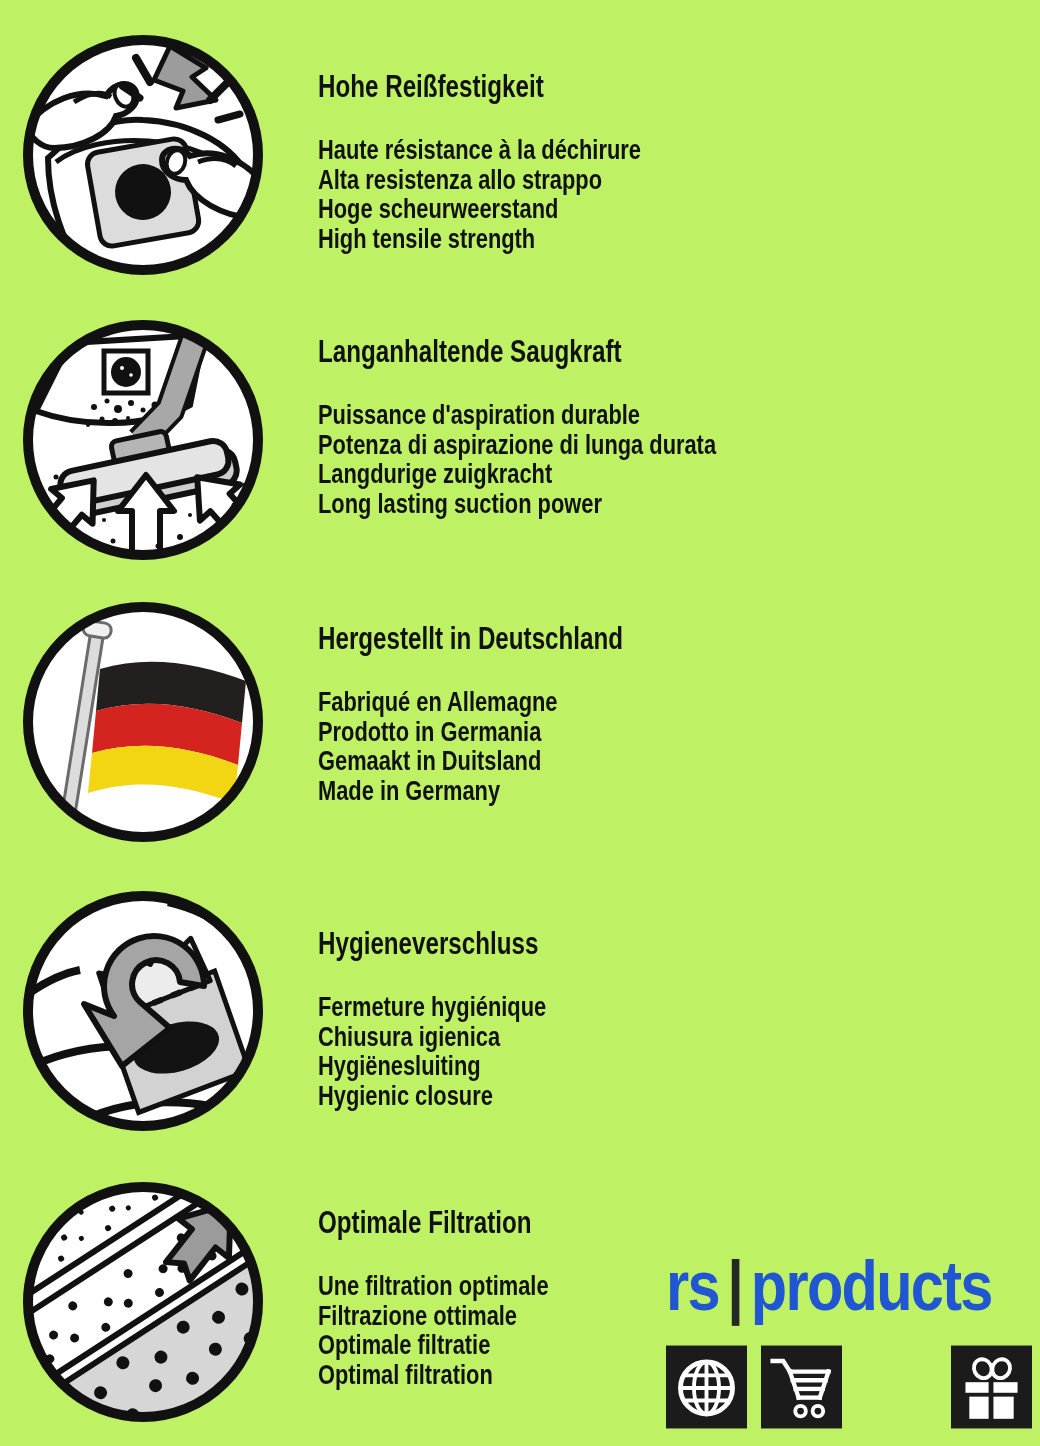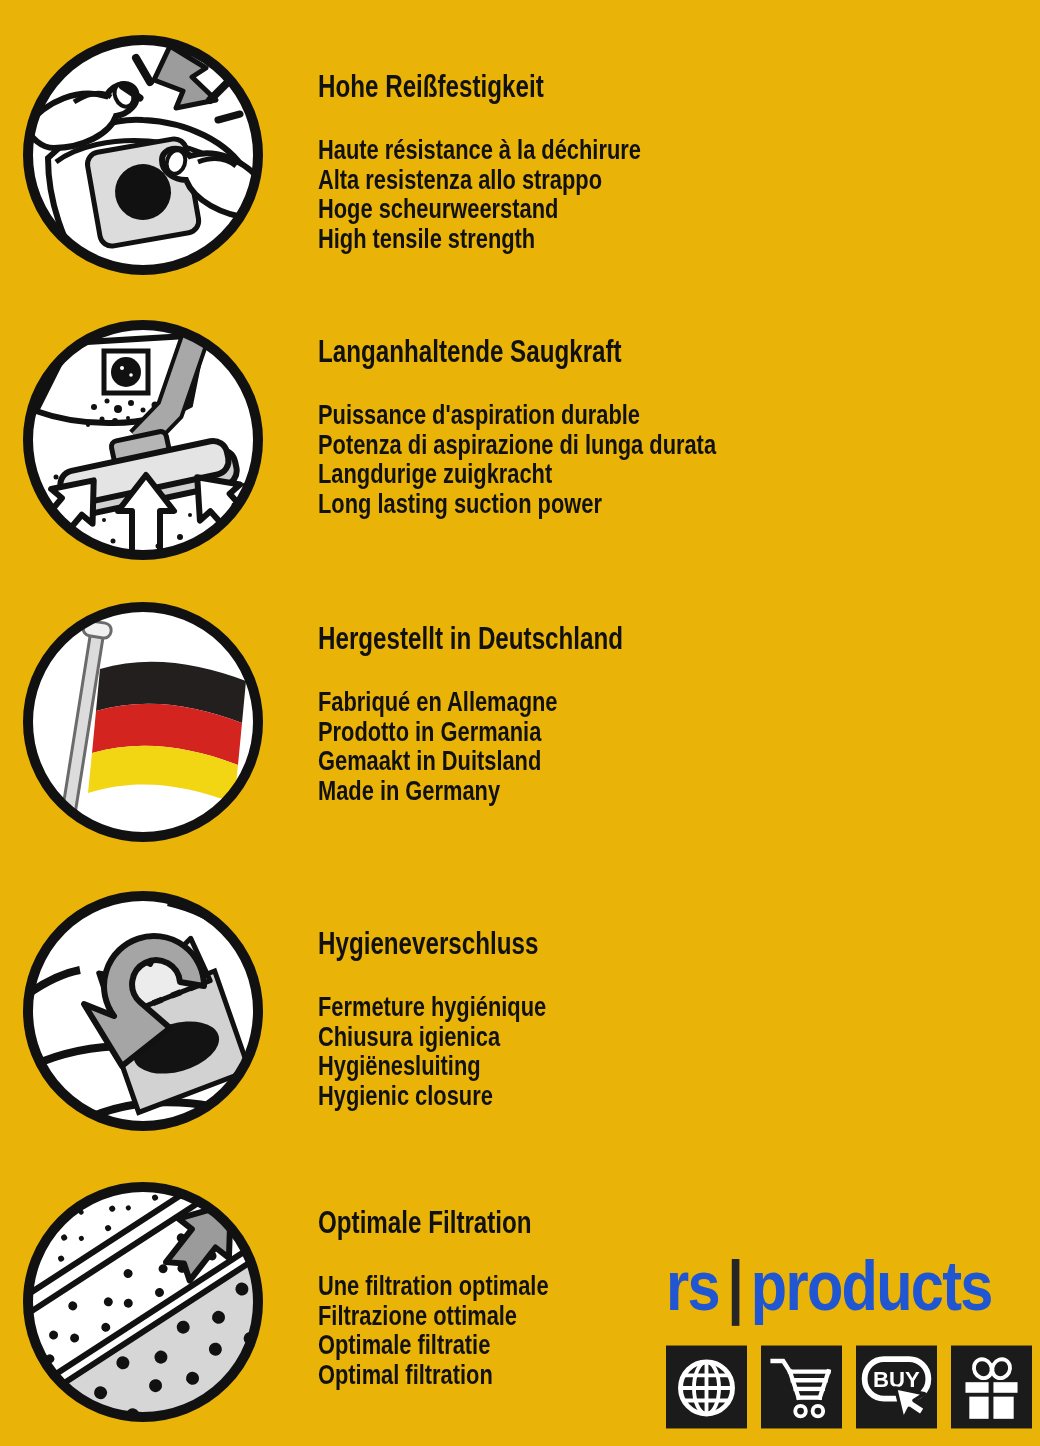--- a/index.html
+++ b/index.html
@@ -1,17 +1,17 @@
 <!DOCTYPE html>
 <html><head>
 <meta charset="utf-8">
 <style>
   html,body{margin:0;padding:0;background:#ffffff;}
   .page{
-    position:relative;width:1040px;height:1446px;background:#eab308;overflow:hidden;
+    position:relative;width:1040px;height:1446px;background:#bef264;overflow:hidden;
     font-family:"Liberation Sans","DejaVu Sans",sans-serif;color:#141414;
   }
   .feature-icon{position:absolute;left:18px;width:250px;height:250px;}
   .feature-text{
     position:absolute;left:318px;width:620px;
     transform:scaleX(0.78);transform-origin:0 0;white-space:nowrap;
   }
   .feature-title{font-weight:bold;font-size:31px;line-height:36px;color:#111;}
   .feature-lines{margin-top:30px;font-weight:bold;font-size:28px;line-height:29.5px;color:#111;}
   .brand-logo{
@@ -340,28 +340,20 @@
         <line x1="33" y1="36" x2="67" y2="36"></line>
         <line x1="36" y1="45" x2="64" y2="45"></line>
         <line x1="39" y1="54" x2="61" y2="54"></line>
         <line x1="30" y1="27" x2="39" y2="54"></line>
         <line x1="70" y1="27" x2="61" y2="54"></line>
         <circle cx="41" cy="68" r="5.5" stroke-width="4"></circle>
         <circle cx="59" cy="68" r="5.5" stroke-width="4"></circle>
       </g>
     </svg>
   </div>
-  <div class="shop-icon si-3">
-    <svg viewBox="0 0 84 86" width="81" height="84">
-      <rect width="84" height="86" fill="#1b1b1b"></rect>
-      <rect x="9" y="14" width="66" height="41" rx="20" fill="none" stroke="#fff" stroke-width="6"></rect>
-      <text x="42" y="43" text-anchor="middle" fill="#fff" font-family="Liberation Sans, DejaVu Sans, sans-serif" font-weight="bold" font-size="23">BUY</text>
-      <path d="M41,44 L49,77 L55,65 L67,73 L72,65 L60,57 L71,50 Z" fill="#fff" stroke="#1b1b1b" stroke-width="3.5" stroke-linejoin="round"></path>
-    </svg>
-  </div>
   <div class="shop-icon si-4">
     <svg viewBox="0 0 84 86" width="81" height="84">
       <rect width="84" height="86" fill="#1b1b1b"></rect>
       <g fill="#fff">
         <rect x="15" y="38" width="24" height="11"></rect>
         <rect x="44" y="38" width="25" height="11"></rect>
         <rect x="19" y="53" width="20" height="23"></rect>
         <rect x="44" y="53" width="21" height="23"></rect>
       </g>
       <g fill="none" stroke="#fff" stroke-width="4">

